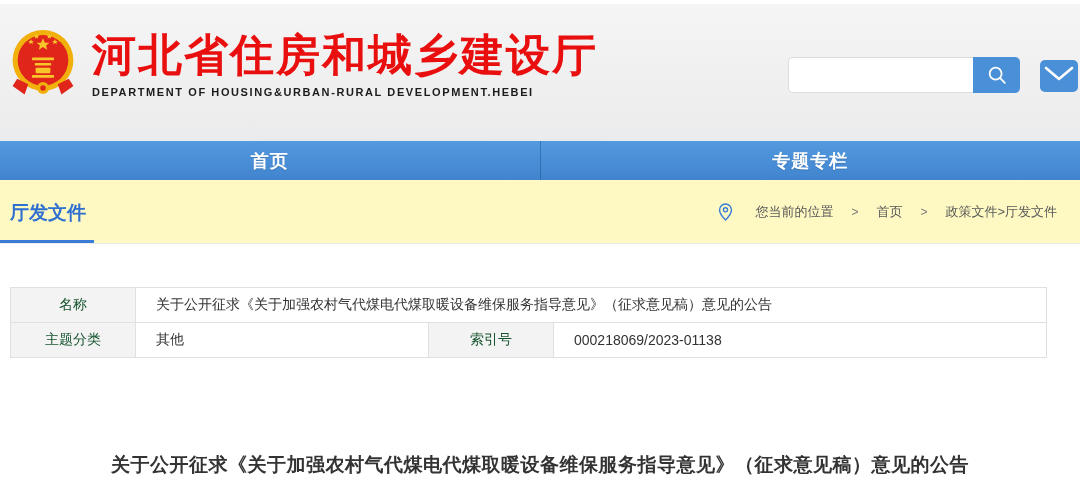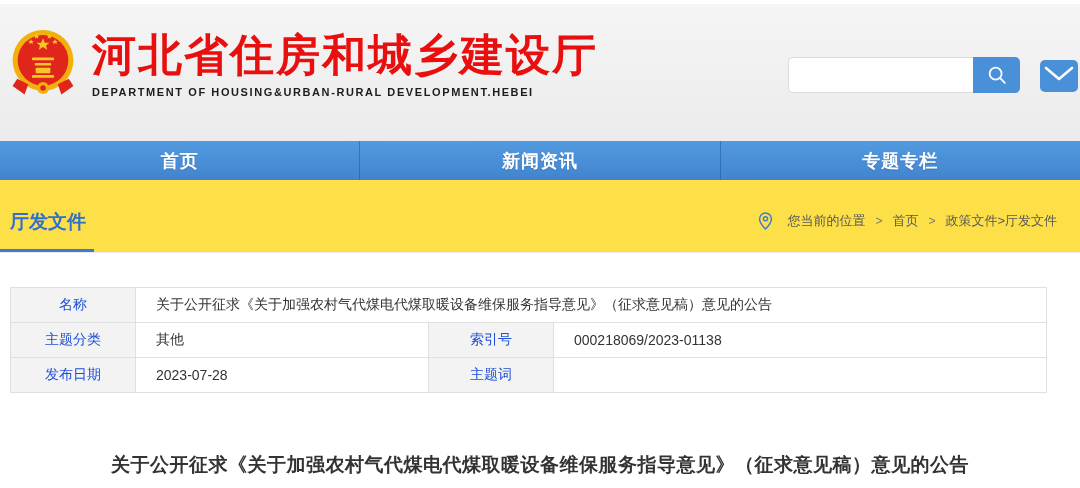--- a/index.html
+++ b/index.html
@@ -107,22 +107,22 @@
     letter-spacing: 1px;
     cursor: pointer;
     text-shadow: 0 1px 1px rgba(0,0,0,0.15);
   }
   .nav-item + .nav-item { border-left: 1px solid rgba(22, 78, 140, 0.45); }
 
   
   .crumb-strip {
     position: absolute;
     top: 180px; left: 0;
-    width: 1080px; height: 73px;
-    background: #fde047;
+    width: 1080px; height: 64px;
+    background: #fef9c3;
     border-bottom: 1px solid #ececee;
   }
   .section-tab {
     position: absolute;
     left: 10px; bottom: 17px;
     font-size: 19px;
     font-weight: bold;
     cursor: pointer;
   }
   .section-tab-underline {
@@ -130,21 +130,21 @@
     left: 0; bottom: 0;
     width: 94px; height: 3px;
   }
   .crumb-trail {
     position: absolute;
     right: 23px; bottom: 22px;
     display: flex;
     align-items: center;
     font-size: 13px;
     color: #595959;
-    gap: 10px;
+    gap: 18px;
   }
   .crumb-trail .pin { width: 15px; height: 18px; margin-right: 4px; }
   .crumb-sep { color: #7a7a7a; font-size: 12px; }
   .crumb-link { cursor: pointer; }
 
   
   .doc-table {
     position: absolute;
     top: 287px; left: 10px;
     width: 1036px;
@@ -154,21 +154,21 @@
     color: #333333;
   }
   .doc-table td {
     border: 1px solid #e0e0e0;
     height: 35px;
     vertical-align: middle;
   }
   .doc-table td.lbl {
     background: #f3f3f3;
     text-align: center;
-    color: #1d4ed8;
+    color: #14532d;
     width: 125px;
   }
   .doc-table td.val { padding-left: 20px; background: #ffffff; }
   .col-l1 { width: 125px; }
   .col-v1 { width: 293px; }
   .col-l2 { width: 125px; }
   .col-v2 { width: 493px; }
 
   
   .article-title {
@@ -225,21 +225,20 @@
     <button class="mail-btn" style="background:#4a90d9">
       <svg width="30" height="22" viewBox="0 0 30 22" fill="none">
         <rect x="1" y="1" width="28" height="20" rx="2" stroke="#ffffff" stroke-width="2" fill="none" opacity="0"></rect>
         <path d="M2 3 L15 14 L28 3" stroke="#ffffff" stroke-width="2.6" fill="none" stroke-linecap="round" stroke-linejoin="round"></path>
       </svg>
     </button>
   </div>
 
   <div class="nav">
     <div class="nav-item">首页</div>
-    <div class="nav-item">新闻资讯</div>
     <div class="nav-item">专题专栏</div>
   </div>
 
   <div class="crumb-strip">
     <div class="section-tab" style="color:#2e6fd0">厅发文件</div>
     <div class="section-tab-underline" style="background:#3b7bd8"></div>
     <div class="crumb-trail">
       <svg class="pin" viewBox="0 0 16 20" fill="none">
         <path d="M8 1.2 C4.3 1.2 1.4 4.1 1.4 7.8 c0 4.6 6.6 11 6.6 11 s6.6 -6.4 6.6 -11 C14.6 4.1 11.7 1.2 8 1.2 Z" stroke="#3b7bd8" stroke-width="1.6"></path>
         <circle cx="8" cy="7.6" r="2.3" stroke="#3b7bd8" stroke-width="1.5"></circle>
@@ -263,24 +262,18 @@
         <tr>
       <td class="lbl">名称</td>
       <td class="val" colspan="3">关于公开征求《关于加强农村气代煤电代煤取暖设备维保服务指导意见》（征求意见稿）意见的公告</td>
     </tr>
     <tr>
       <td class="lbl">主题分类</td>
       <td class="val">其他</td>
       <td class="lbl">索引号</td>
       <td class="val">000218069/2023-01138</td>
     </tr>
-    <tr>
-      <td class="lbl">发布日期</td>
-      <td class="val">2023-07-28</td>
-      <td class="lbl">主题词</td>
-      <td class="val"></td>
-    </tr>
   </tbody>
     </table>
 
   <div class="article-title">关于公开征求《关于加强农村气代煤电代煤取暖设备维保服务指导意见》（征求意见稿）意见的公告</div>
 
 </div>
 
 </body></html>

